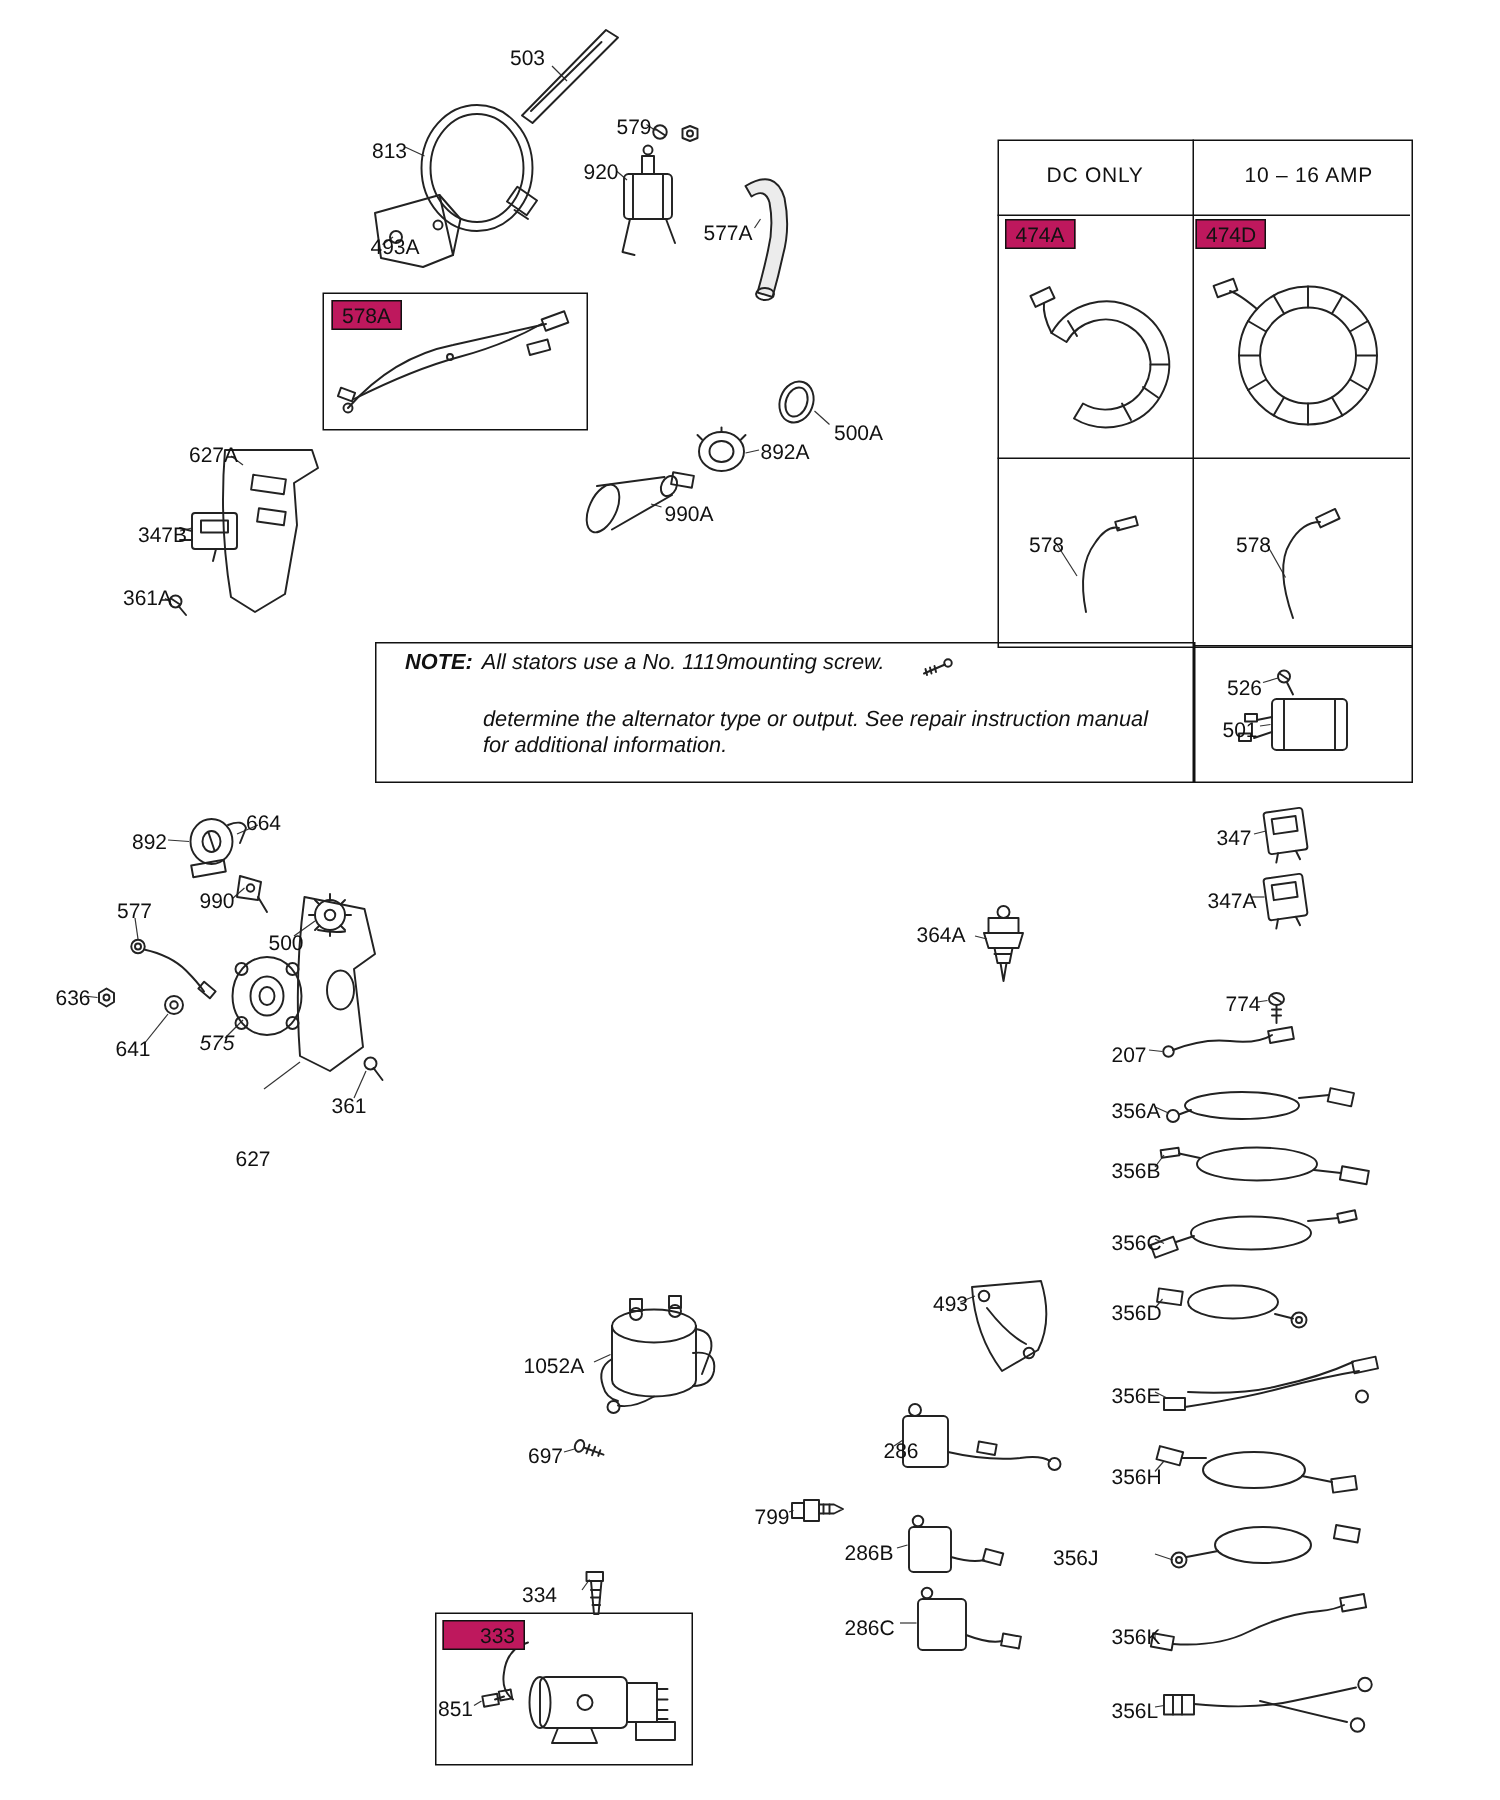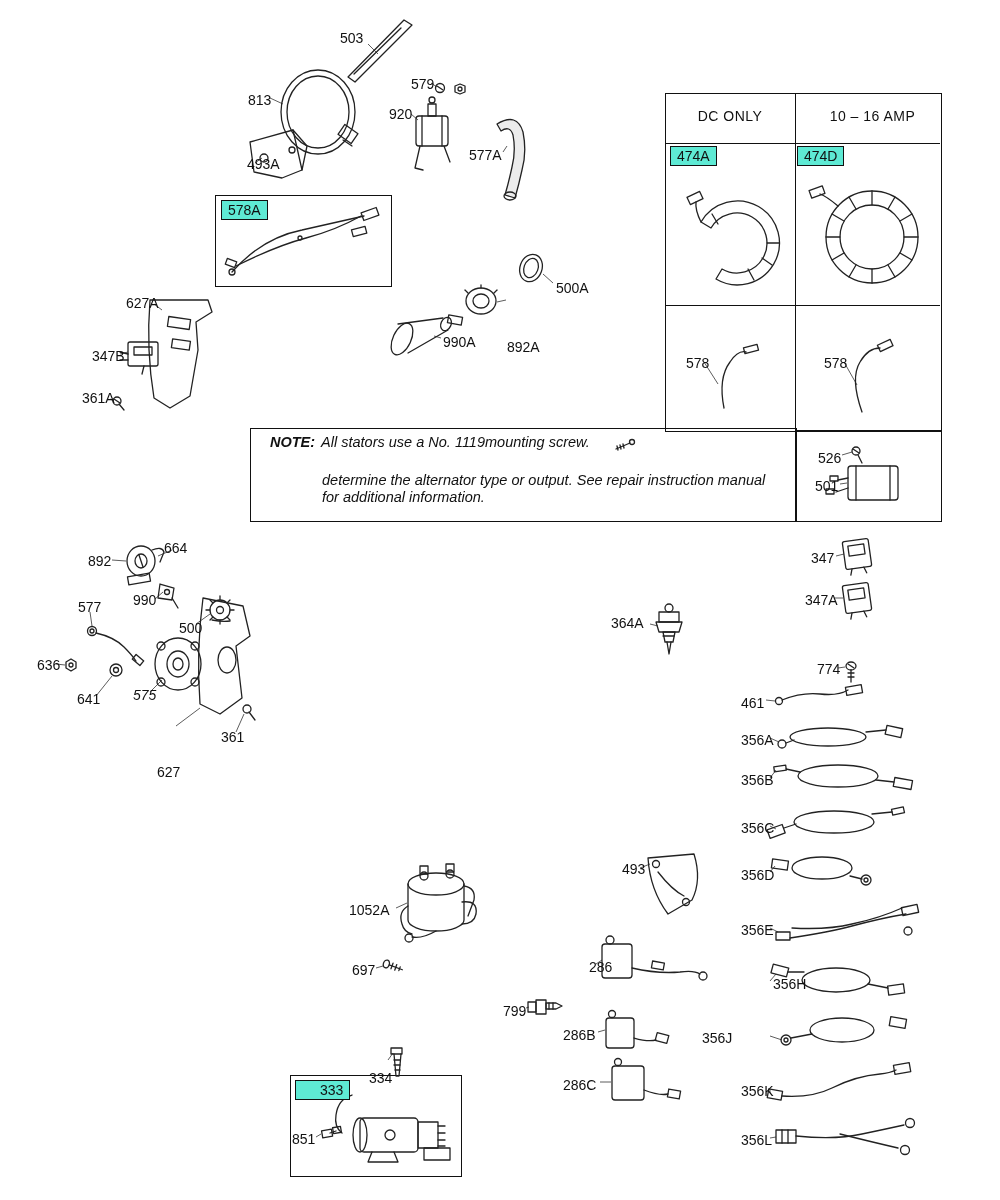--- a/index.html
+++ b/index.html
@@ -1,19 +1,19 @@
 <!DOCTYPE html>
 <html><head>
 <meta charset="utf-8">
 <style>
   html,body{margin:0;padding:0;background:#fff;}
   #canvas{position:relative;width:1000px;height:1200px;background:#fff;overflow:hidden;
           font-family:"Liberation Sans",sans-serif;color:#111;}
   .label{position:absolute;font-size:14px;line-height:16px;white-space:nowrap;color:#111;}
-  .boxed{border:1.5px solid #111;padding:1px 6px;background:#5eead4;}
+  .boxed{border:1.5px solid #111;padding:1px 6px;background:#be185d;}
   .box{position:absolute;border:1.4px solid #111;background:transparent;}
   .hline{position:absolute;height:1.4px;background:#111;}
   .vline{position:absolute;width:1.4px;background:#111;}
   .hdr{position:absolute;font-size:14px;letter-spacing:.5px;text-align:center;}
   .note-line{position:absolute;font-size:14.5px;font-style:italic;white-space:nowrap;}
   .note-bold{font-weight:bold;font-style:italic;margin-right:6px;text-align:center;}
   svg#art{position:absolute;left:0;top:0;}
   svg#art *{vector-effect:non-scaling-stroke;}
   .ln{stroke:#222;stroke-width:1.3;fill:none;stroke-linecap:round;stroke-linejoin:round;}
   .thin{stroke:#333;stroke-width:.8;fill:none;}
@@ -467,59 +467,59 @@
 
   <span class="label" style="left:340px;top:30px;">503</span>
   <span class="label" style="left:248px;top:92px;">813</span>
   <span class="label" style="left:411px;top:76px;">579</span>
   <span class="label" style="left:389px;top:106px;">920</span>
   <span class="label" style="left:215px;top:156px;margin-left:32px;">493A</span>
   <span class="label" style="left:469px;top:147px;">577A</span>
   <span class="label" style="left:126px;top:295px;">627A</span>
   <span class="label" style="left:92px;top:348px;">347B</span>
   <span class="label" style="left:82px;top:390px;">361A</span>
-  <span class="label" style="left:507px;top:293px;margin-top:46px;">892A</span>
+  <span class="label" style="left:507px;top:293px;">892A</span>
   <span class="label" style="left:556px;top:280px;">500A</span>
   <span class="label" style="left:443px;top:334px;">990A</span>
   <span class="label" style="left:686px;top:355px;">578</span>
   <span class="label" style="left:824px;top:355px;">578</span>
   <span class="label" style="left:818px;top:450px;">526</span>
   <span class="label" style="left:815px;top:478px;">501</span>
   <span class="label" style="left:164px;top:540px;">664</span>
   <span class="label" style="left:88px;top:553px;">892</span>
   <span class="label" style="left:78px;top:599px;">577</span>
   <span class="label" style="left:133px;top:592px;">990</span>
   <span class="label" style="left:179px;top:620px;">500</span>
   <span class="label" style="left:37px;top:657px;">636</span>
   <span class="label" style="left:77px;top:691px;">641</span>
   <span class="label" style="left:133px;top:687px;font-style:italic;">575</span>
   <span class="label" style="left:157px;top:723px;margin-top:41px;">627</span>
   <span class="label" style="left:221px;top:729px;">361</span>
   <span class="label" style="left:611px;top:615px;">364A</span>
   <span class="label" style="left:811px;top:550px;">347</span>
   <span class="label" style="left:805px;top:592px;">347A</span>
   <span class="label" style="left:817px;top:661px;">774</span>
-  <span class="label" style="left:741px;top:695px;">461</span>
+  <span class="label" style="left:741px;top:695px;">207</span>
   <span class="label" style="left:741px;top:732px;">356A</span>
   <span class="label" style="left:741px;top:772px;">356B</span>
   <span class="label" style="left:741px;top:820px;">356C</span>
   <span class="label" style="left:741px;top:867px;">356D</span>
   <span class="label" style="left:741px;top:922px;">356E</span>
-  <span class="label" style="left:741px;top:976px;margin-left:32px;">356H</span>
+  <span class="label" style="left:741px;top:976px;">356H</span>
   <span class="label" style="left:702px;top:1030px;">356J</span>
   <span class="label" style="left:741px;top:1083px;">356K</span>
   <span class="label" style="left:741px;top:1132px;">356L</span>
   <span class="label" style="left:349px;top:902px;">1052A</span>
   <span class="label" style="left:352px;top:962px;">697</span>
   <span class="label" style="left:622px;top:861px;">493</span>
   <span class="label" style="left:589px;top:959px;">286</span>
   <span class="label" style="left:503px;top:1003px;">799</span>
   <span class="label" style="left:563px;top:1027px;">286B</span>
   <span class="label" style="left:563px;top:1077px;">286C</span>
-  <span class="label" style="left:369px;top:1055px;margin-top:15px;">334</span>
+  <span class="label" style="left:348px;top:1055px;">334</span>
   <span class="label" style="left:292px;top:1131px;">851</span>
 
   <div class="note-line" style="left:270px;top:434px;">
     <span class="note-bold">NOTE:</span><span>All stators use a No. 1119mounting screw.</span>
   </div>
   <div class="note-line" style="left:322px;top:472px;">
     <span>determine the alternator type or output. See repair instruction manual</span>
   </div>
   <div class="note-line" style="left:322px;top:489px;">
     <span>for additional information.</span>

